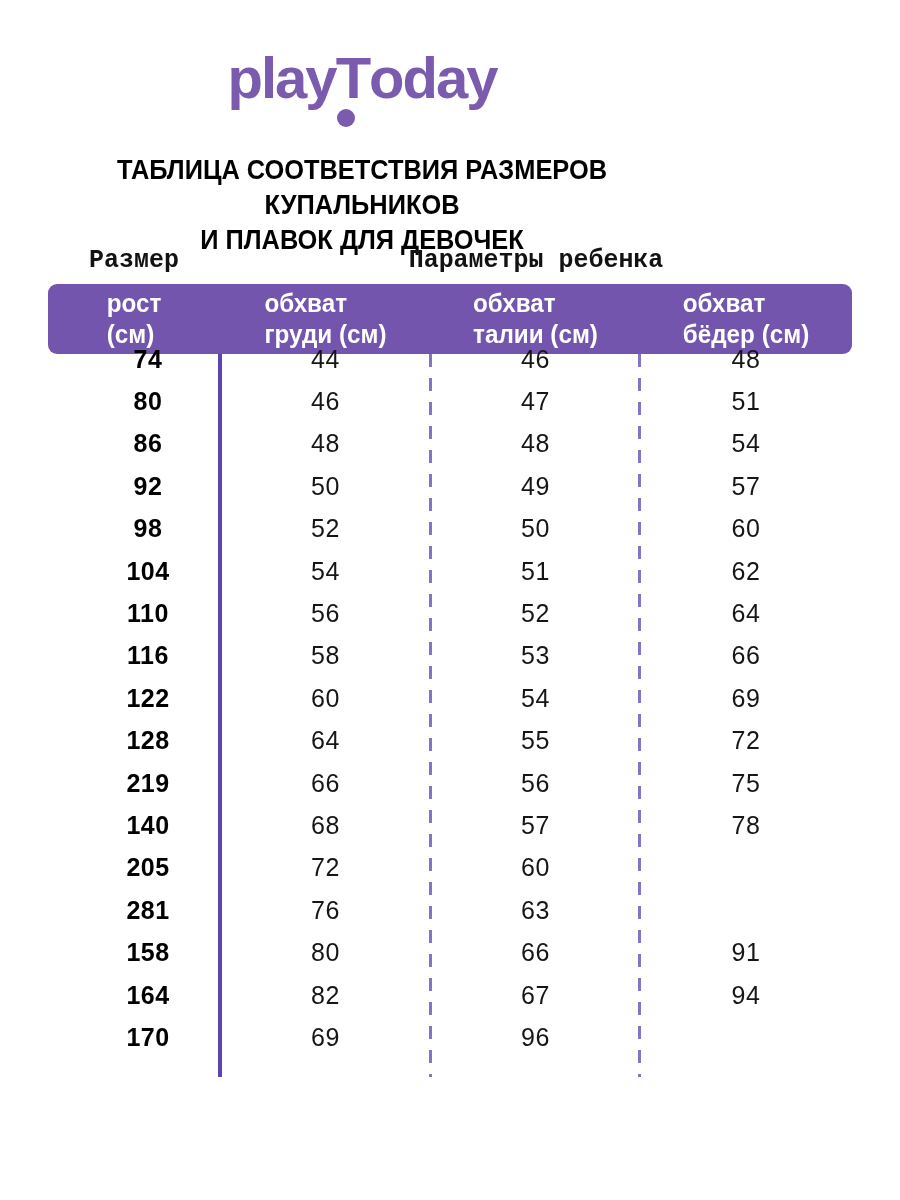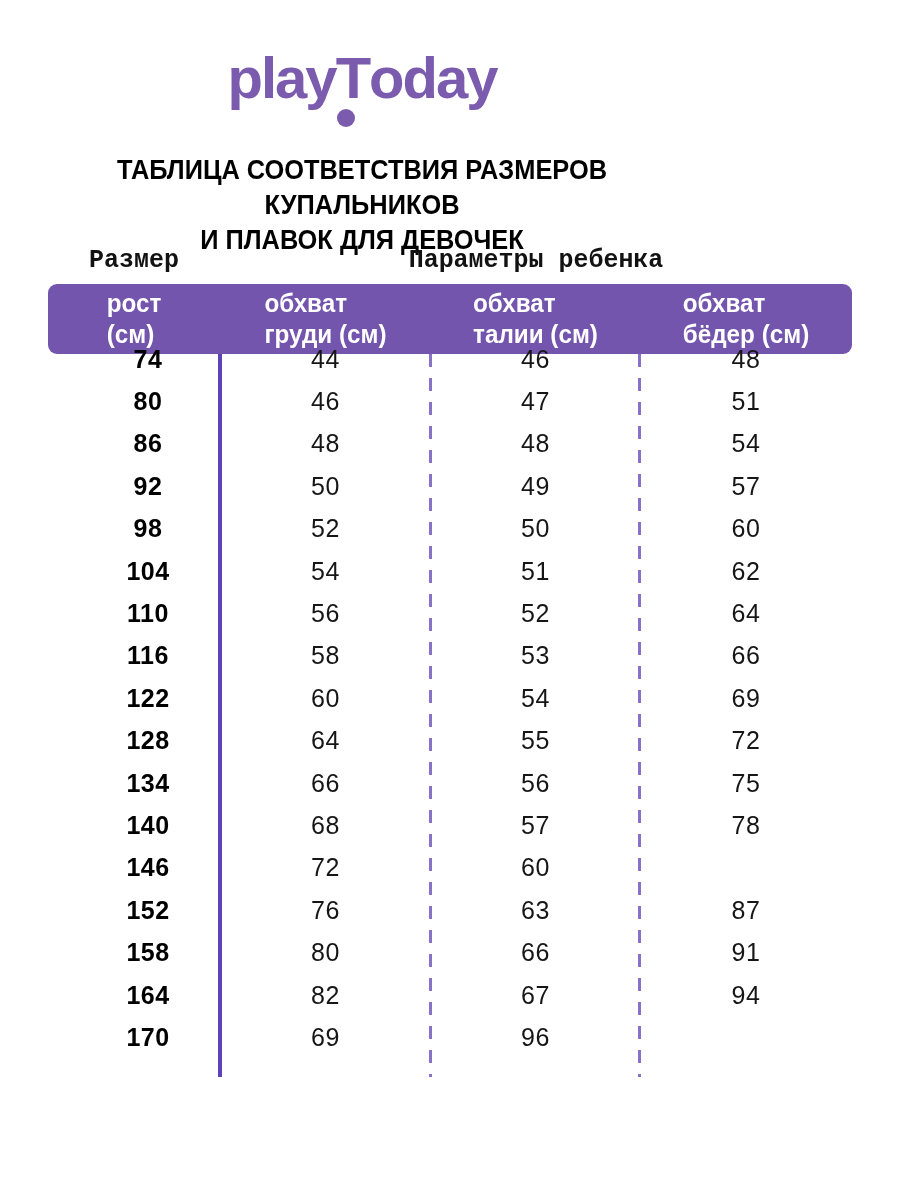--- a/index.html
+++ b/index.html
@@ -203,44 +203,43 @@
     </div>
 
     <div class="row">
       <div class="cell cell-size">128</div>
       <div class="cell">64</div>
       <div class="cell">55</div>
       <div class="cell">72</div>
     </div>
 
     <div class="row">
-      <div class="cell cell-size">134</div>
+      <div class="cell cell-size">219</div>
       <div class="cell">66</div>
       <div class="cell">56</div>
       <div class="cell">75</div>
     </div>
 
     <div class="row">
       <div class="cell cell-size">140</div>
       <div class="cell">68</div>
       <div class="cell">57</div>
       <div class="cell">78</div>
     </div>
 
     <div class="row">
-      <div class="cell cell-size">146</div>
+      <div class="cell cell-size">205</div>
       <div class="cell">72</div>
       <div class="cell">60</div>
     </div>
 
     <div class="row">
-      <div class="cell cell-size">152</div>
+      <div class="cell cell-size">281</div>
       <div class="cell">76</div>
       <div class="cell">63</div>
-      <div class="cell">87</div>
     </div>
 
     <div class="row">
       <div class="cell cell-size">158</div>
       <div class="cell">80</div>
       <div class="cell">66</div>
       <div class="cell">91</div>
     </div>
 
     <div class="row">

